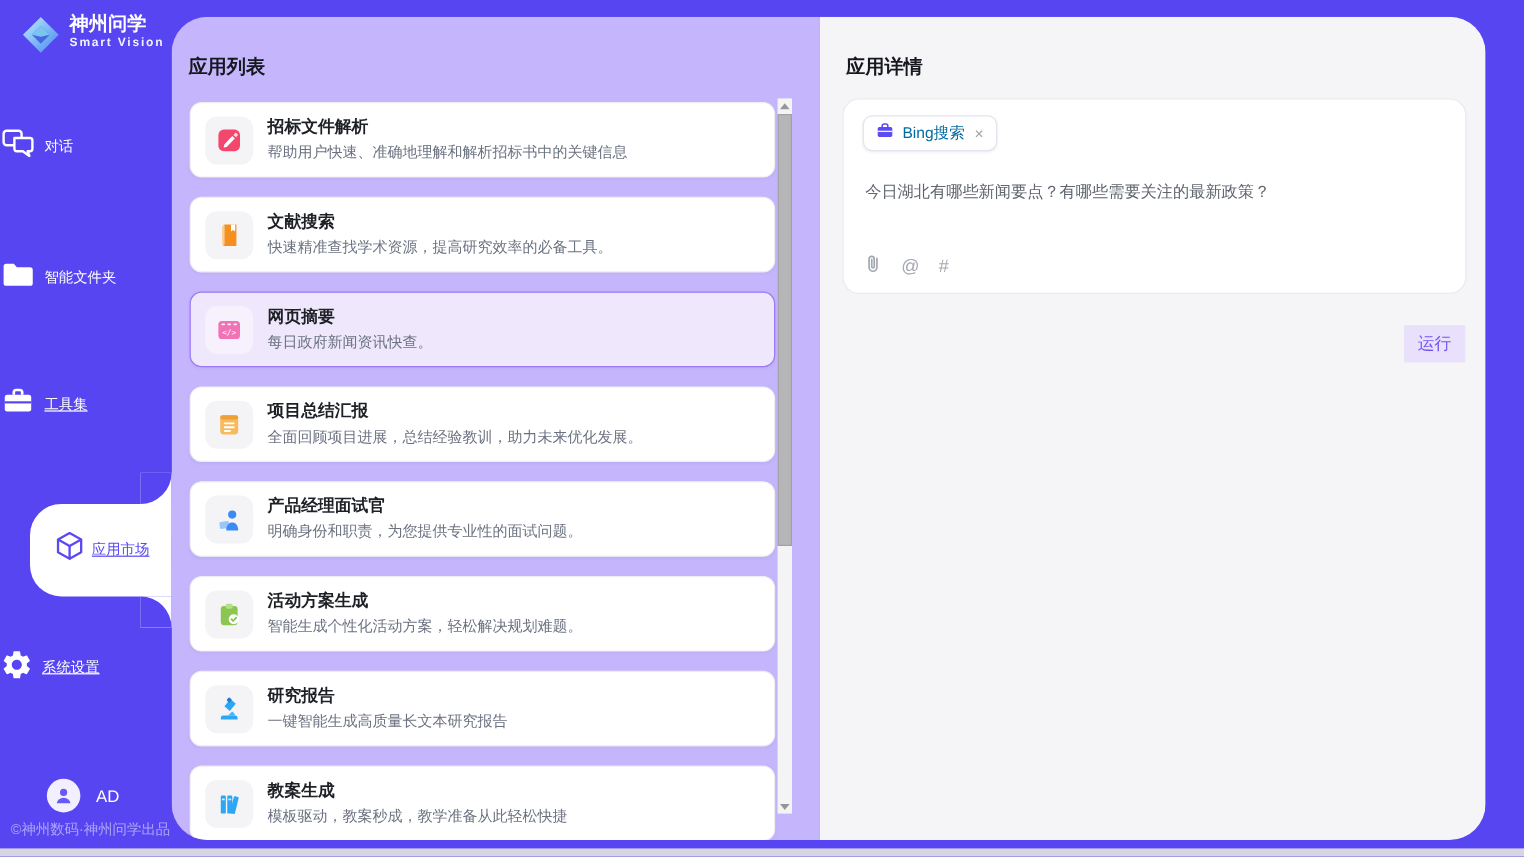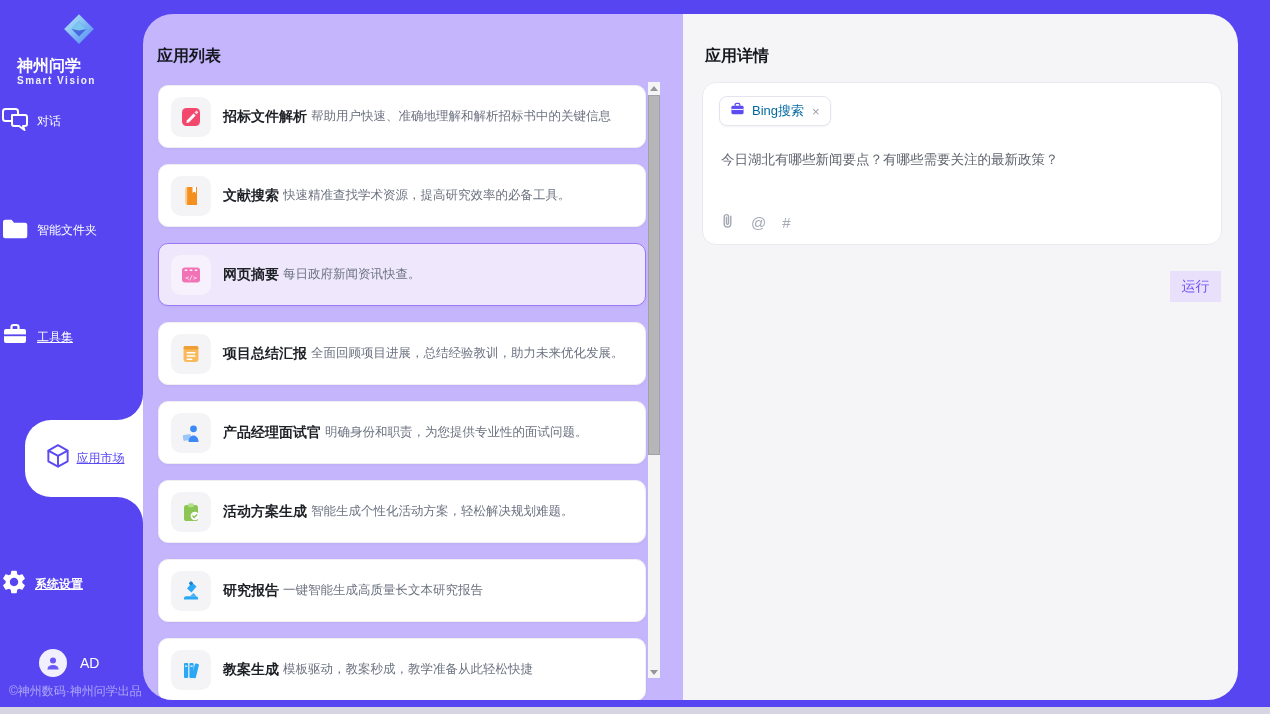--- a/index.html
+++ b/index.html
@@ -7,30 +7,30 @@
   body {
     position:relative;
     font-family:"Liberation Sans", sans-serif;
     background:#5645f1;
   }
   
   .bottom-strip { position:absolute; left:0; right:0; bottom:0; height:7px; background:#d6d5e1; }
 
   
   .sidebar { position:absolute; left:0; top:0; width:143px; height:707px; color:#fff; }
-  .brand { position:absolute; left:17px; top:12px; display:flex; align-items:flex-end; gap:7px;flex-direction:column; }
+  .brand { position:absolute; left:17px; top:12px; display:flex; align-items:flex-start; gap:7px; }
   .brand-name { font-size:16px; font-weight:bold; line-height:1.1; }
   .brand-sub { font-size:10px; letter-spacing:1.5px; opacity:.92;font-weight:bold; }
   .nav-item { position:absolute; left:0; width:143px; display:flex; flex-direction:row; align-items:center; gap:7px; cursor:pointer; }
   .nav-item .nav-label { font-size:12px; color:#fff; }
   .nav-item.u .nav-label { text-decoration:underline; }
   .nav-chat   { top:106px; }
   .nav-folder { top:216px; }
   .nav-tool   { top:322px; }
-  .nav-gear   { top:568px;font-weight:bold; }
+  .nav-gear   { top:540px; }
   .nav-active {
     position:absolute; left:25px; top:420px; width:118px; height:77px;
     background:#fff; border-radius:26px 0 0 26px;
     display:flex; align-items:center; justify-content:center; gap:5px;
     color:#5b49f2; cursor:pointer;
   }
   .nav-active .nav-label { font-size:12px; color:#5b49f2; text-decoration:underline; }
   .fillet { position:absolute; right:0; width:26px; height:26px; background:#fff; }
   .fillet::after { content:""; position:absolute; inset:0; background:#5645f1; }
   .fillet-top { top:-26px; } .fillet-top::after { border-bottom-right-radius:100%; }
@@ -49,21 +49,21 @@
   .list-panel .panel-title { position:absolute; left:14px; top:32px; }
   .cards { position:absolute; left:15px; top:71px; width:488px; display:flex; flex-direction:column; gap:16px; }
   .card {
     height:63px; background:#fff; border:1px solid #efeff2; border-radius:10px;
     display:flex; align-items:center; gap:12px; padding:10px 12px;
     box-shadow:0 1px 3px rgba(25,28,40,.04); cursor:pointer;
   }
   .card.selected { background:#efe8fc; border:1px solid #9b79f6; }
   .icon-box { width:40px; height:40px; border-radius:10px; background:#f4f4f6; display:flex; align-items:center; justify-content:center; flex:none; }
   .card.selected .icon-box { background:#f6f1fd; }
-  .card-text { display:flex; gap:4px; min-width:0; }
+  .card-text { display:flex; flex-direction:column; gap:4px; min-width:0; }
   .card-name { font-size:14px; font-weight:bold; color:#1d2025; }
   .card-desc { font-size:12.5px; color:#6b7280; white-space:nowrap; overflow:hidden; }
 
   
   .scrollbar { position:absolute; left:505px; top:68px; width:12px; height:596px; background:#f4f4f5; }
   .sb-btn { position:absolute; left:0; width:12px; height:12px; display:flex; align-items:center; justify-content:center; cursor:pointer; }
   .sb-up { top:0; } .sb-down { bottom:0; }
   .tri-up { width:0; height:0; border-left:4px solid transparent; border-right:4px solid transparent; border-bottom:5px solid #96969a; }
   .tri-down { width:0; height:0; border-left:4px solid transparent; border-right:4px solid transparent; border-top:5px solid #96969a; }
   .sb-thumb { position:absolute; left:0; top:13px; width:12px; height:360px; background:#b6b6b8; border:1px solid #a2a2a6; cursor:grab; }

